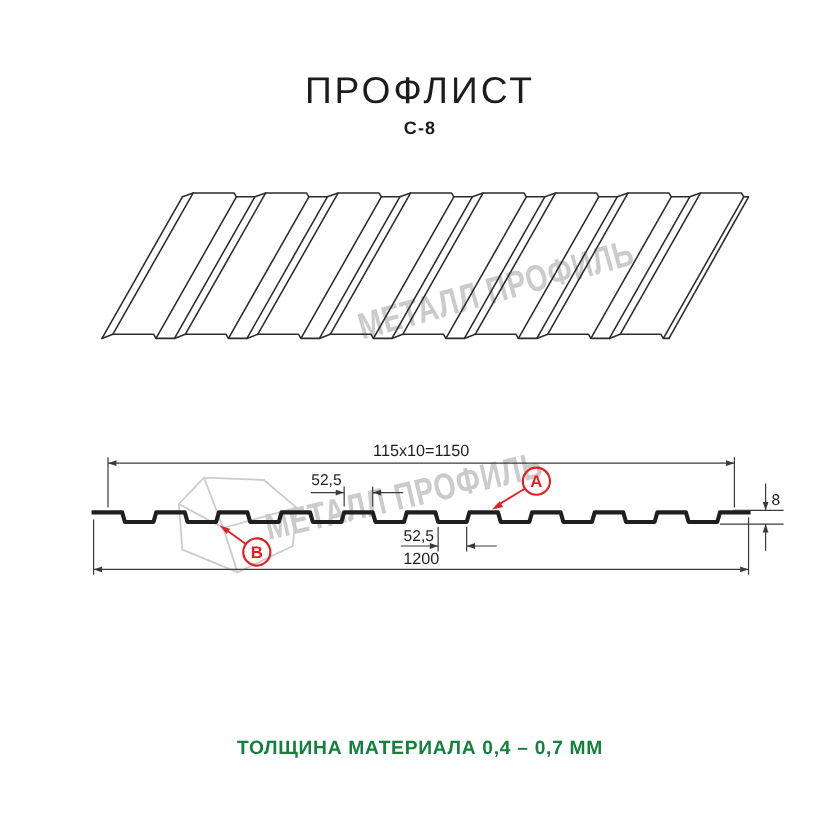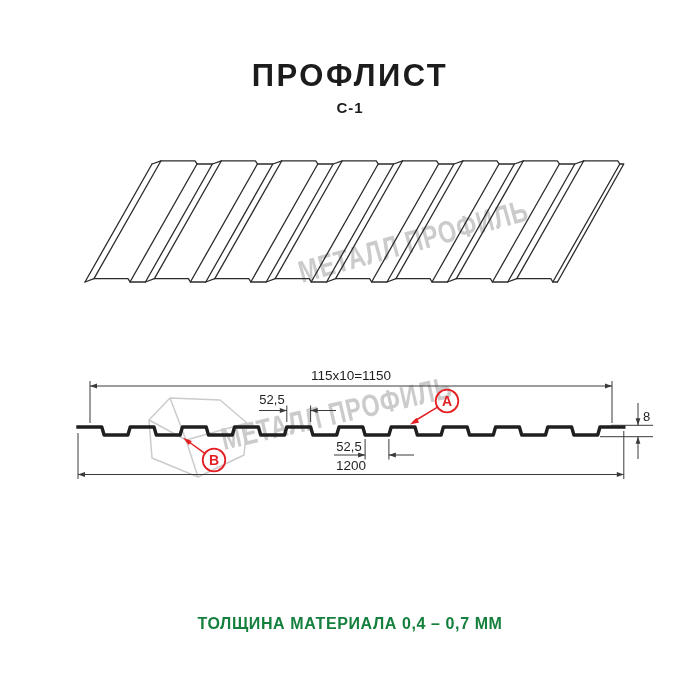--- a/index.html
+++ b/index.html
@@ -1,36 +1,36 @@
 <!DOCTYPE html>
 <html><head>
 <meta charset="utf-8">
 <style>
   html,body{margin:0;padding:0;background:#ffffff;}
   .canvas{position:relative;width:700px;height:700px;background:#ffffff;overflow:hidden;
           font-family:"Liberation Sans","DejaVu Sans",sans-serif;}
   .title{position:absolute;left:0;top:58px;width:700px;text-align:center;
-         font-size:31px;font-weight:700;letter-spacing:2.5px;color:#1c1c1c;}
+         font-size:31px;font-weight:400;letter-spacing:2.5px;color:#1c1c1c;}
   .subtitle{position:absolute;left:0;top:99px;width:700px;text-align:center;
          font-size:15px;font-weight:700;letter-spacing:1px;color:#1c1c1c;}
   .footer{position:absolute;left:0;top:615px;width:700px;text-align:center;
          font-size:16px;font-weight:700;letter-spacing:0.6px;color:#15803d;}
   svg{position:absolute;left:0;top:0;}
   .dim-text{font-family:"Liberation Sans","DejaVu Sans",sans-serif;font-size:13px;fill:#1f1f1f;}
   .dim-text-big{font-family:"Liberation Sans","DejaVu Sans",sans-serif;font-size:13.5px;fill:#1f1f1f;}
   .wm-text{font-family:"Liberation Sans","DejaVu Sans",sans-serif;font-size:31px;font-weight:700;letter-spacing:1px;}
   .ab-text{font-family:"Liberation Sans","DejaVu Sans",sans-serif;font-size:14px;font-weight:700;}
 </style>
 </head>
 <body>
 
 <div class="canvas">
 
   <div class="title">ПРОФЛИСТ</div>
-  <div class="subtitle">С-1</div>
+  <div class="subtitle">С-8</div>
 
   <svg width="700" height="700" viewBox="0 0 700 700">
 
     <g opacity="0.95">
       <text class="wm-text" x="302" y="283" transform="rotate(-15.5 302 283)" textLength="237" lengthAdjust="spacingAndGlyphs" fill="#c9c9c9">МЕТАЛЛ ПРОФИЛЬ</text>
     </g>
 
     <g opacity="0.95" fill="none" stroke="#c9c9c9">
       <path stroke-width="1.5" stroke-linejoin="round" d="M170,398 L220,400 L247,423 L244,455 L198,477 L152,458 L149,420 Z
                M149,420 L186,440 L247,423 M170,398 L186,440 L198,477"></path>

